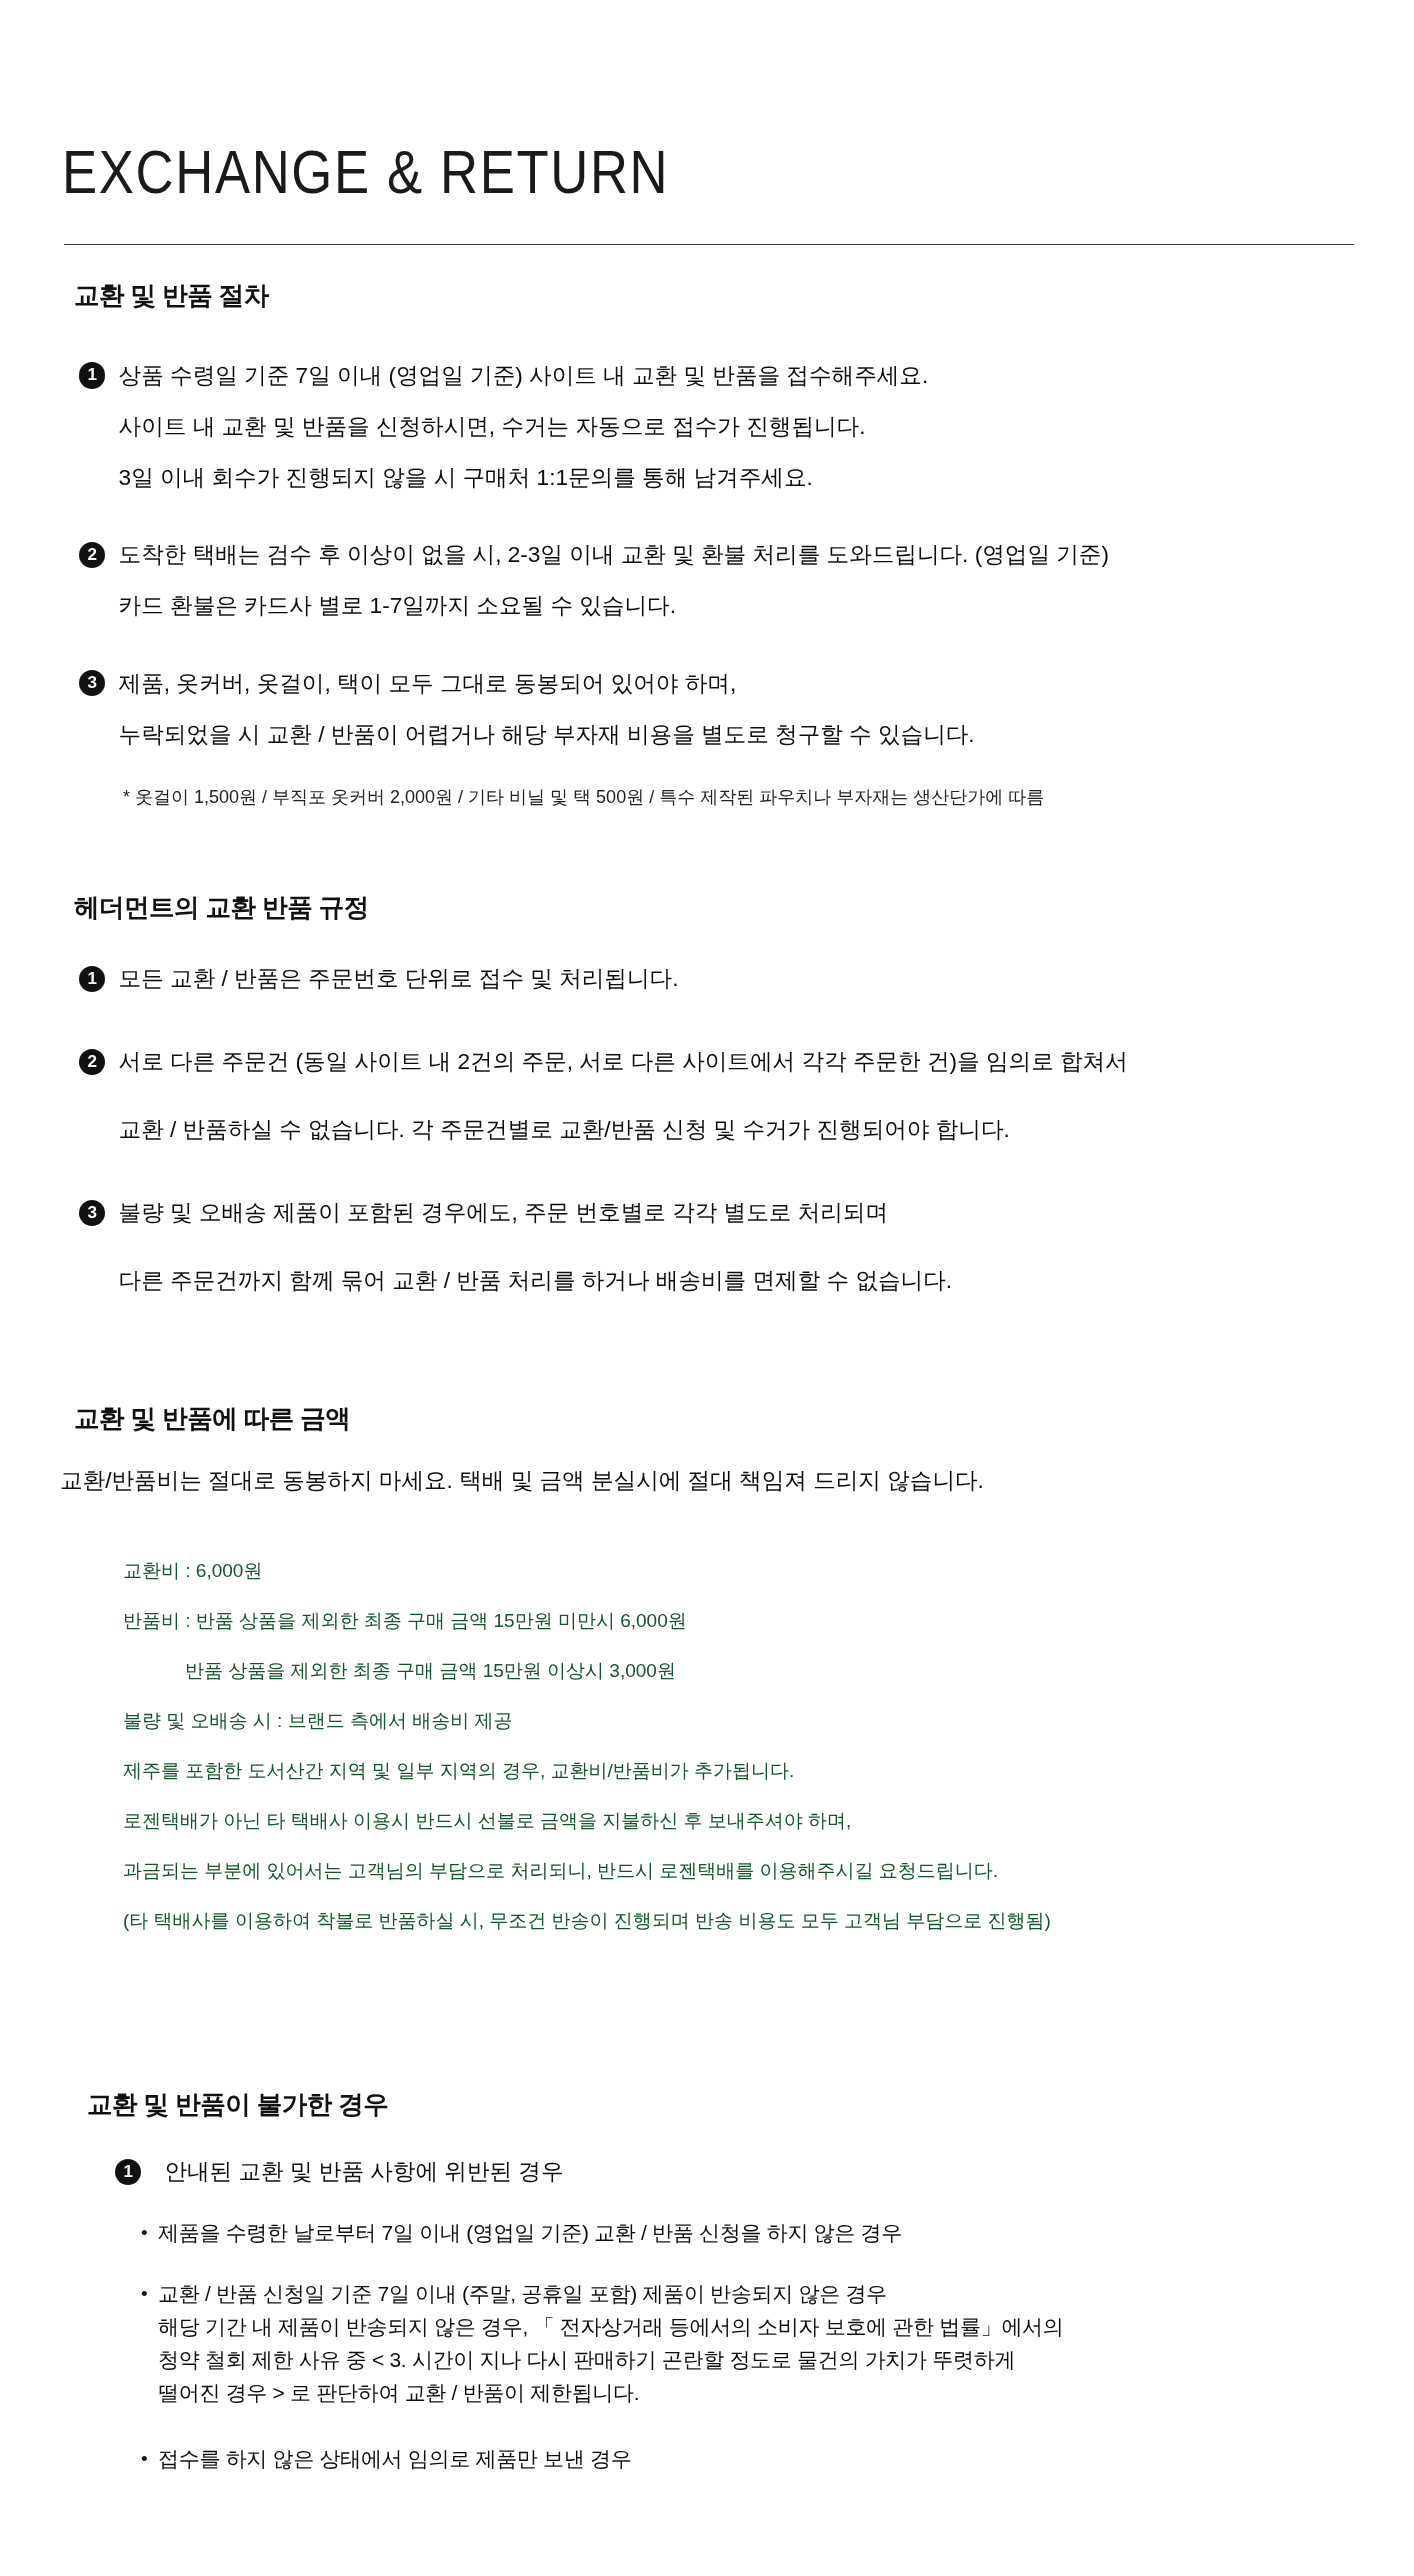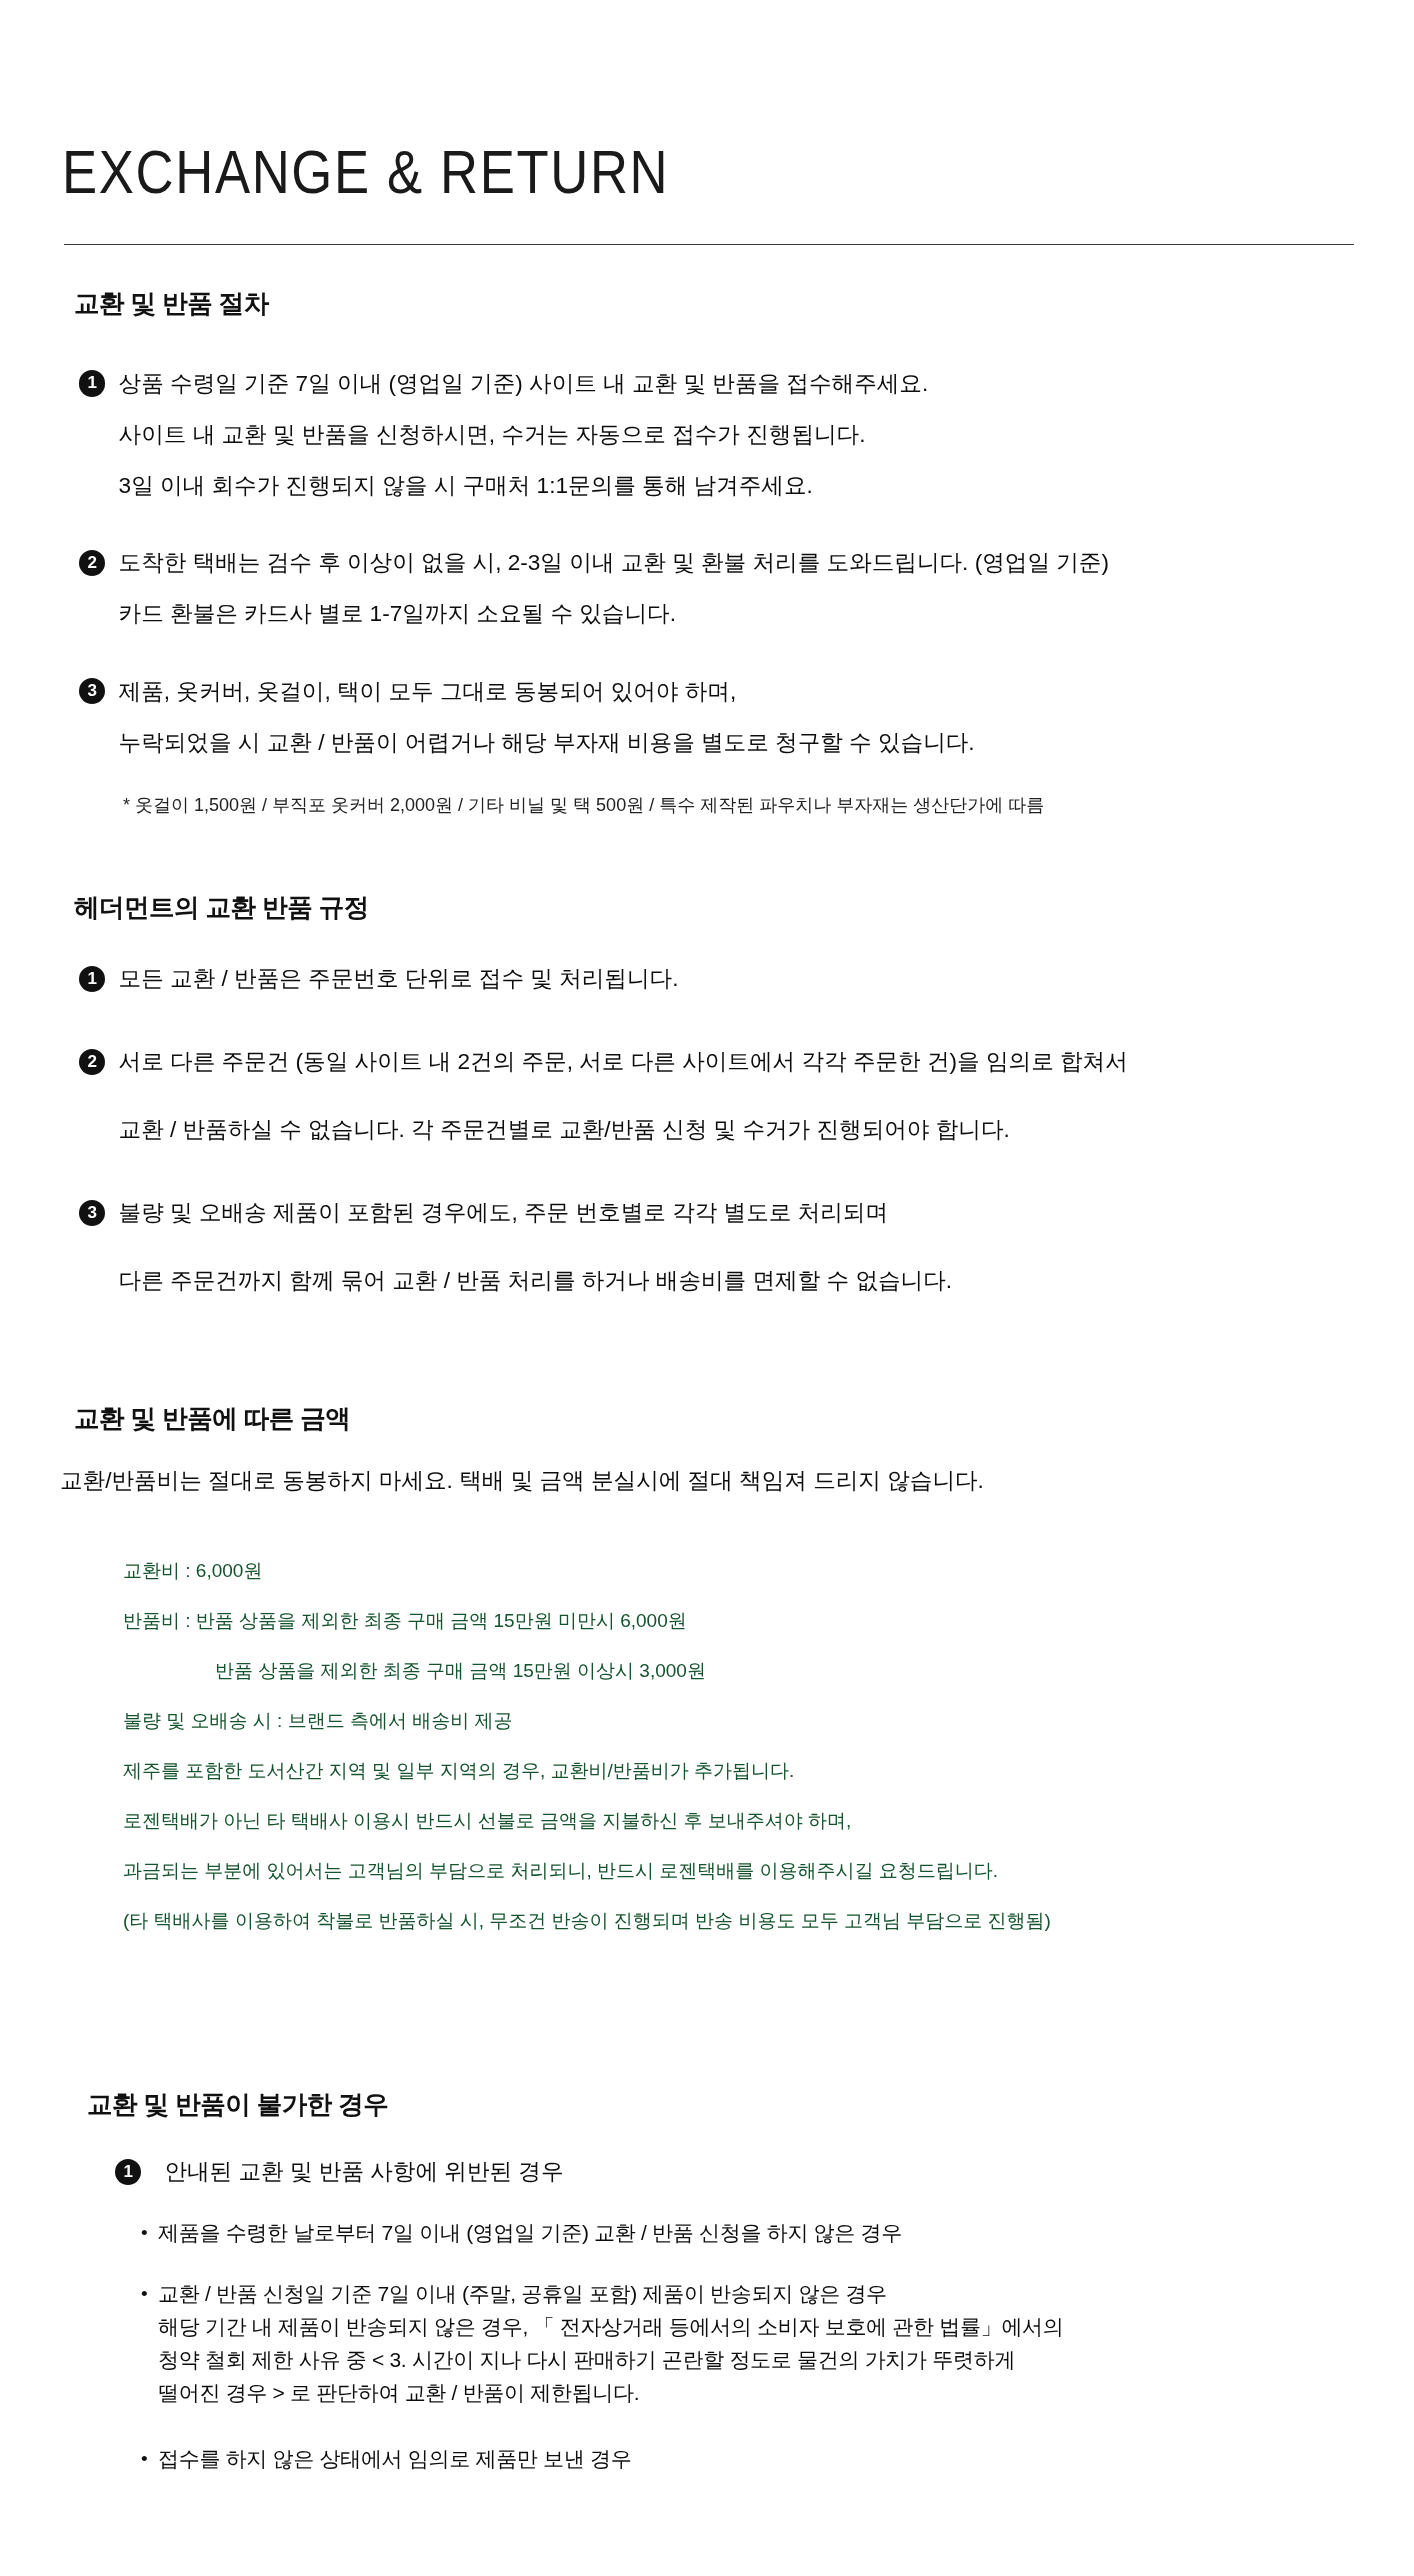--- a/index.html
+++ b/index.html
@@ -19,21 +19,21 @@
     transform:scaleX(0.85); transform-origin:left top;
     white-space:nowrap;
   }
   .divider {
     position:absolute; top:244px; left:64px;
     width:1290px; height:0;
     border-top:1.9px solid #3a3a3a;
   }
   
   .section { position:absolute; left:0; width:1414px; }
-  .sec-procedure { top:288px; }
+  .sec-procedure { top:280px; }
   .sec-policy   { top:892px; }
   .sec-fees     { top:1403px; }
   .sec-restricted { top:2089px; }
 
   .heading {
     font-size:25.5px; line-height:30px; font-weight:700;
     color:#111111; padding-left:74px; letter-spacing:-0.5px;
   }
   .sec-fees .heading { padding-left:74px; }
   .sec-restricted .heading { padding-left:87px; }
@@ -64,21 +64,21 @@
   
   .fees-intro {
     margin-top:34px; padding-left:60px;
     font-size:22.6px; line-height:28px; color:#0d0d0d; white-space:nowrap;
   }
   .fees-lines { margin-top:51px; }
   .fee-line {
     padding-left:123px; font-size:19px; line-height:50px;
     color:#14532d; white-space:nowrap;
   }
-  .fee-line.indent2 { padding-left:185px;margin-left:30px; }
+  .fee-line.indent2 { padding-left:185px; }
 
   
   .sec-restricted .item { padding-left:115px; margin-bottom:0; }
   .sec-restricted .item { margin-top:38px; }
   .sec-restricted .num-circle { margin-top:1.9px; }
   .sec-restricted .item .itext { margin-left:23px; font-size:22.6px; line-height:30px; white-space:nowrap; color:#0d0d0d; }
 
   .sub-bullets { }
   .sub-bullet { display:flex; align-items:flex-start; padding-left:141px; }
   .sub-bullet.sb0 { margin-top:32px; }

